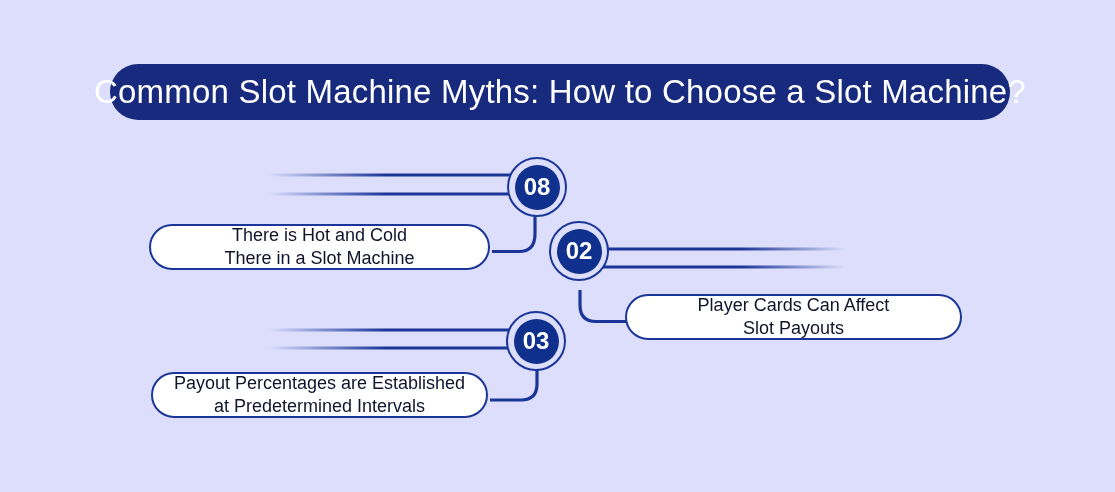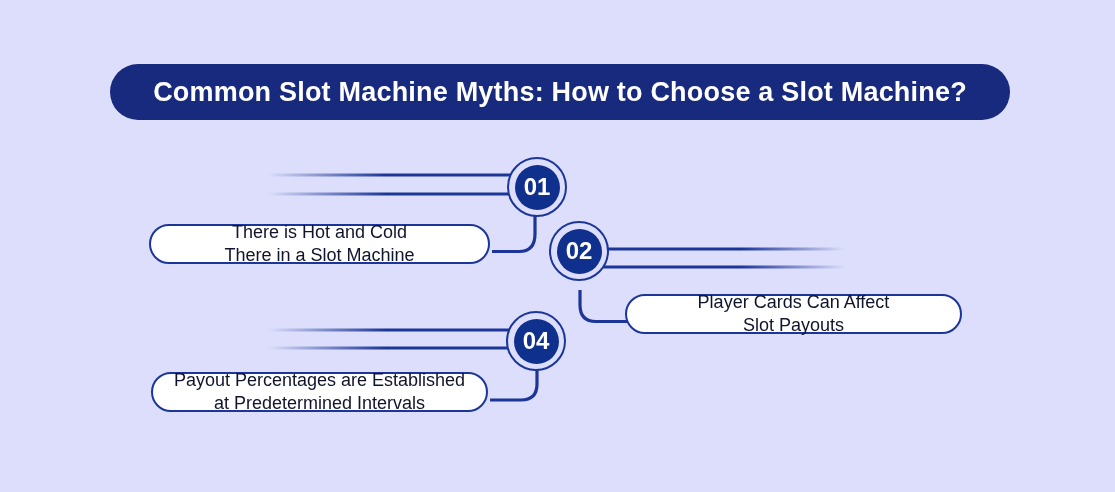--- a/index.html
+++ b/index.html
@@ -28,22 +28,22 @@
   .banner{
     position:absolute;
     left:110px; top:64px;
     width:900px; height:56px;
     background:var(--banner-bg);
     border-radius:28px;
     display:flex; align-items:center; justify-content:center;
   }
   .banner span{
     color:var(--banner-text);
-    font-size:27px;
-    font-weight:700;
+    font-size:33px;
+    font-weight:400;
     letter-spacing:0.2px;
     white-space:nowrap;
   }
   .wires{
     position:absolute; left:0; top:0;
   }
   .wires .solid{ stroke:var(--line); }
   .node{
     position:absolute;
     width:60px; height:60px;
@@ -57,21 +57,21 @@
     width:45px; height:45px;
     border-radius:50%;
     background:var(--circle-bg);
     color:var(--circle-text);
     display:flex; align-items:center; justify-content:center;
     font-size:24px;
     font-weight:700;
   }
   .bubble{
     position:absolute;
-    height:40px;
+    height:46px;
     background:var(--bubble-bg);
     border:2.5px solid var(--bubble-border);
     border-radius:29px;
     box-sizing:border-box;
     display:flex; flex-direction:column;
     align-items:center; justify-content:center;
     text-align:center;
   }
   .bubble span{
     color:var(--bubble-text);
@@ -110,27 +110,27 @@
       <line x1="584" y1="267" x2="845" y2="267" stroke="url(#fadeR)"></line>
       <line x1="268" y1="330" x2="531" y2="330" stroke="url(#fadeL)"></line>
       <line x1="268" y1="348" x2="531" y2="348" stroke="url(#fadeL)"></line>
       <path class="solid" d="M535 214 V234 Q535 251.5 519 251.5 H492"></path>
       <path class="solid" d="M580 290 V305 Q580 321.5 596 321.5 H628"></path>
       <path class="solid" d="M537 369 V384 Q537 400 521 400 H490"></path>
     </g>
   </svg>
 
   <div class="node" style="left:507px;top:157px">
-    <div class="node-inner">01</div>
+    <div class="node-inner">08</div>
   </div>
   <div class="node" style="left:549px;top:221px">
     <div class="node-inner">02</div>
   </div>
   <div class="node" style="left:506px;top:311px">
-    <div class="node-inner">04</div>
+    <div class="node-inner">03</div>
   </div>
 
   <div class="bubble" style="left:149px;top:224px;width:341px">
     <span>There is Hot and Cold</span>
     <span>There in a Slot Machine</span>
   </div>
   <div class="bubble" style="left:151px;top:372px;width:337px">
     <span>Payout Percentages are Established</span>
     <span>at Predetermined Intervals</span>
   </div>

